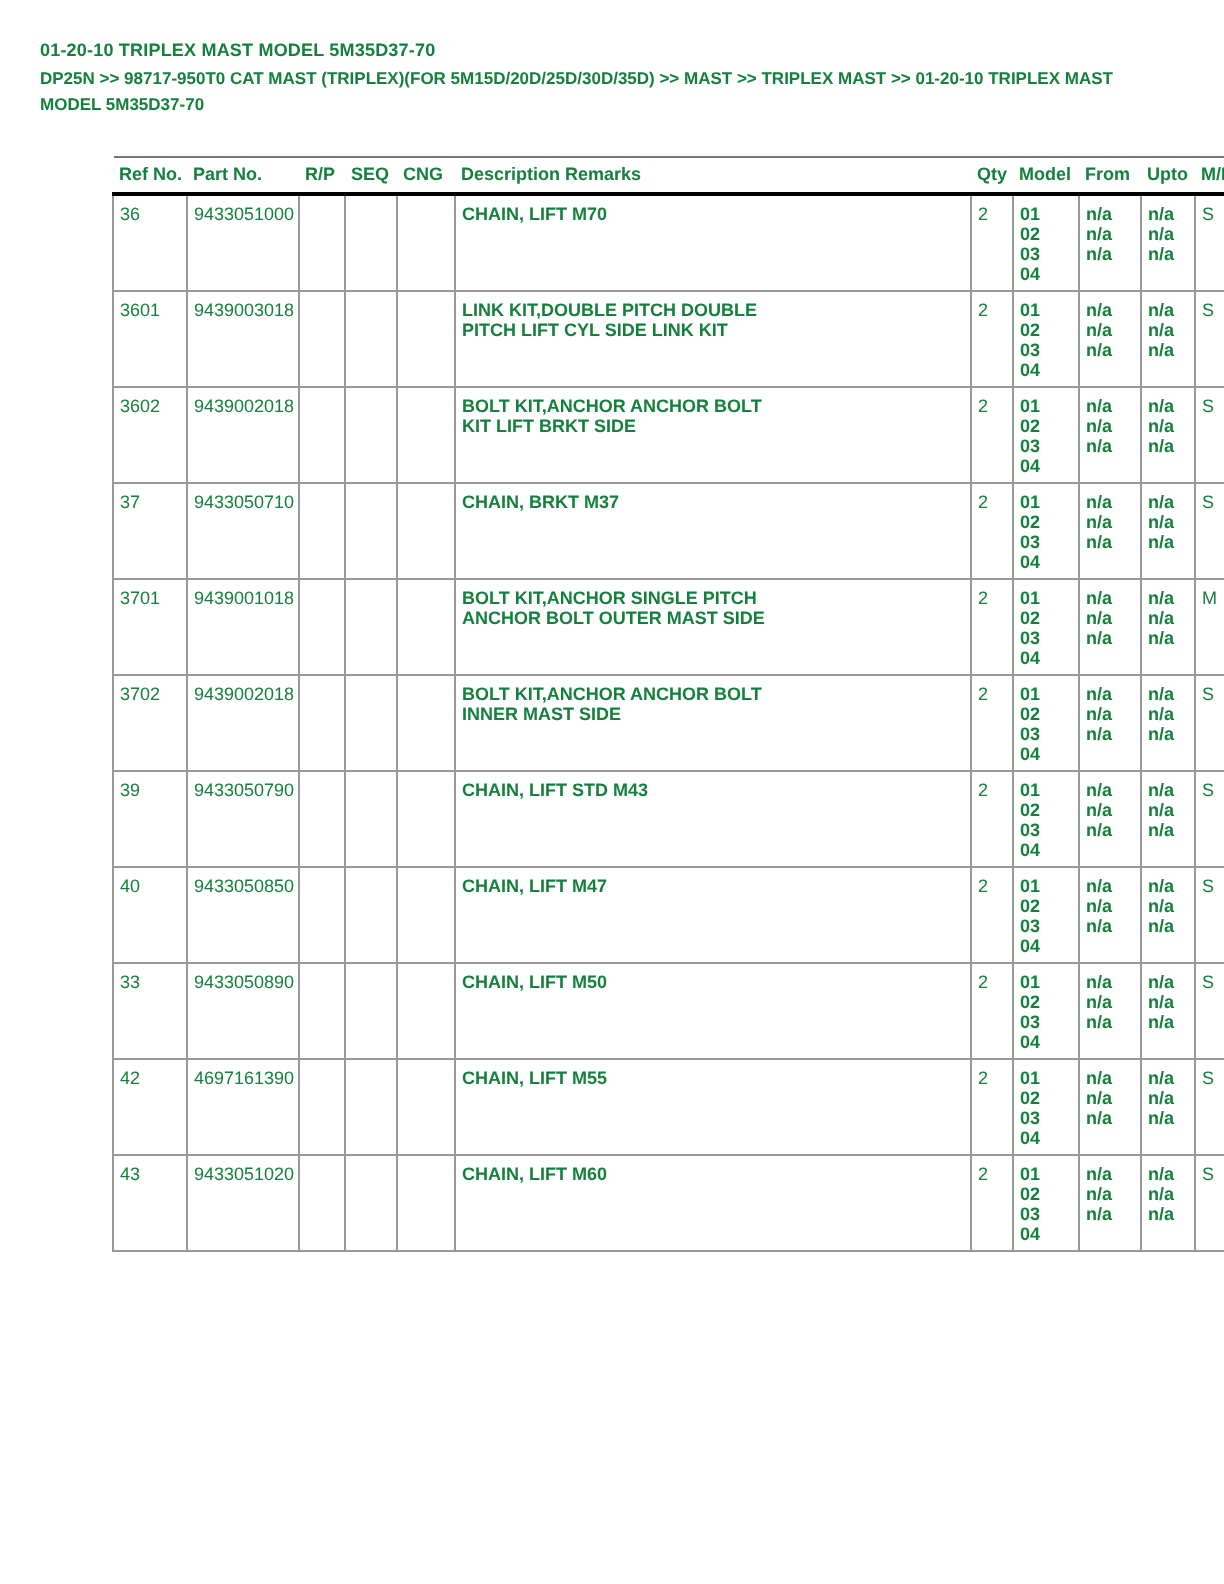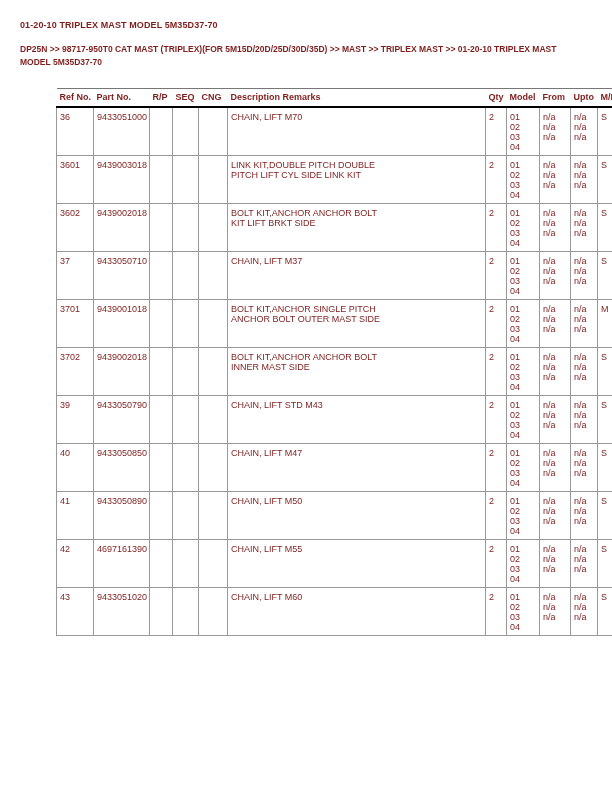--- a/index.html
+++ b/index.html
@@ -4,30 +4,30 @@
 <style>
   * { margin: 0; padding: 0; box-sizing: border-box; }
   html, body { background: #ffffff; }
   .page {
     position: relative;
     width: 612px;
     height: 792px;
     background: #ffffff;
     overflow: hidden;
     font-family: "Liberation Sans", sans-serif;
-    color: #7f1d1d;
+    color: #15803d;
     padding: 20px 22px 0 20px;
   }
   .doc-title {
     font-size: 9px;
     font-weight: bold;
     letter-spacing: 0.1px;
   }
   .breadcrumb {
-    margin-top: 13px;
+    margin-top: 3px;
     font-size: 8.5px;
     font-weight: bold;
     line-height: 13px;
     white-space: pre-line;
     width: 570px;
   }
   table.parts-table {
     margin-top: 19px;
     border-collapse: collapse;
     table-layout: fixed;
@@ -48,21 +48,21 @@
   table.parts-table td {
     font-size: 9px;
     vertical-align: top;
     text-align: left;
     padding: 4px 2px 3px 3px;
     border: 1px solid #999999;
     line-height: 10px;
     overflow: hidden;
   }
   table.parts-table tbody tr { height: 46px; }
-  .pre { white-space: pre-line; }
+  .pre { white-space: pre-line; font-weight: bold; }
 </style>
 </head>
 <body>
 
 <div class="page">
   <div class="doc-title">01-20-10 TRIPLEX MAST MODEL 5M35D37-70</div>
   <div class="breadcrumb">DP25N &gt;&gt; 98717-950T0 CAT MAST (TRIPLEX)(FOR 5M15D/20D/25D/30D/35D) &gt;&gt; MAST &gt;&gt; TRIPLEX MAST &gt;&gt; 01-20-10 TRIPLEX MAST
 MODEL 5M35D37-70</div>
 
   <table class="parts-table">
@@ -156,21 +156,21 @@
 n/a
 n/a</td>
     <td>S</td>
   </tr>
         <tr>
     <td>37</td>
     <td>9433050710</td>
     <td></td>
     <td></td>
     <td></td>
-    <td class="pre">CHAIN, LIFT M37</td>
+    <td class="pre">CHAIN, BRKT M37</td>
     <td>2</td>
     <td class="pre">01
 02
 03
 04</td>
     <td class="pre">n/a
 n/a
 n/a</td>
     <td class="pre">n/a
 n/a
@@ -253,21 +253,21 @@
 04</td>
     <td class="pre">n/a
 n/a
 n/a</td>
     <td class="pre">n/a
 n/a
 n/a</td>
     <td>S</td>
   </tr>
         <tr>
-    <td>41</td>
+    <td>33</td>
     <td>9433050890</td>
     <td></td>
     <td></td>
     <td></td>
     <td class="pre">CHAIN, LIFT M50</td>
     <td>2</td>
     <td class="pre">01
 02
 03
 04</td>

